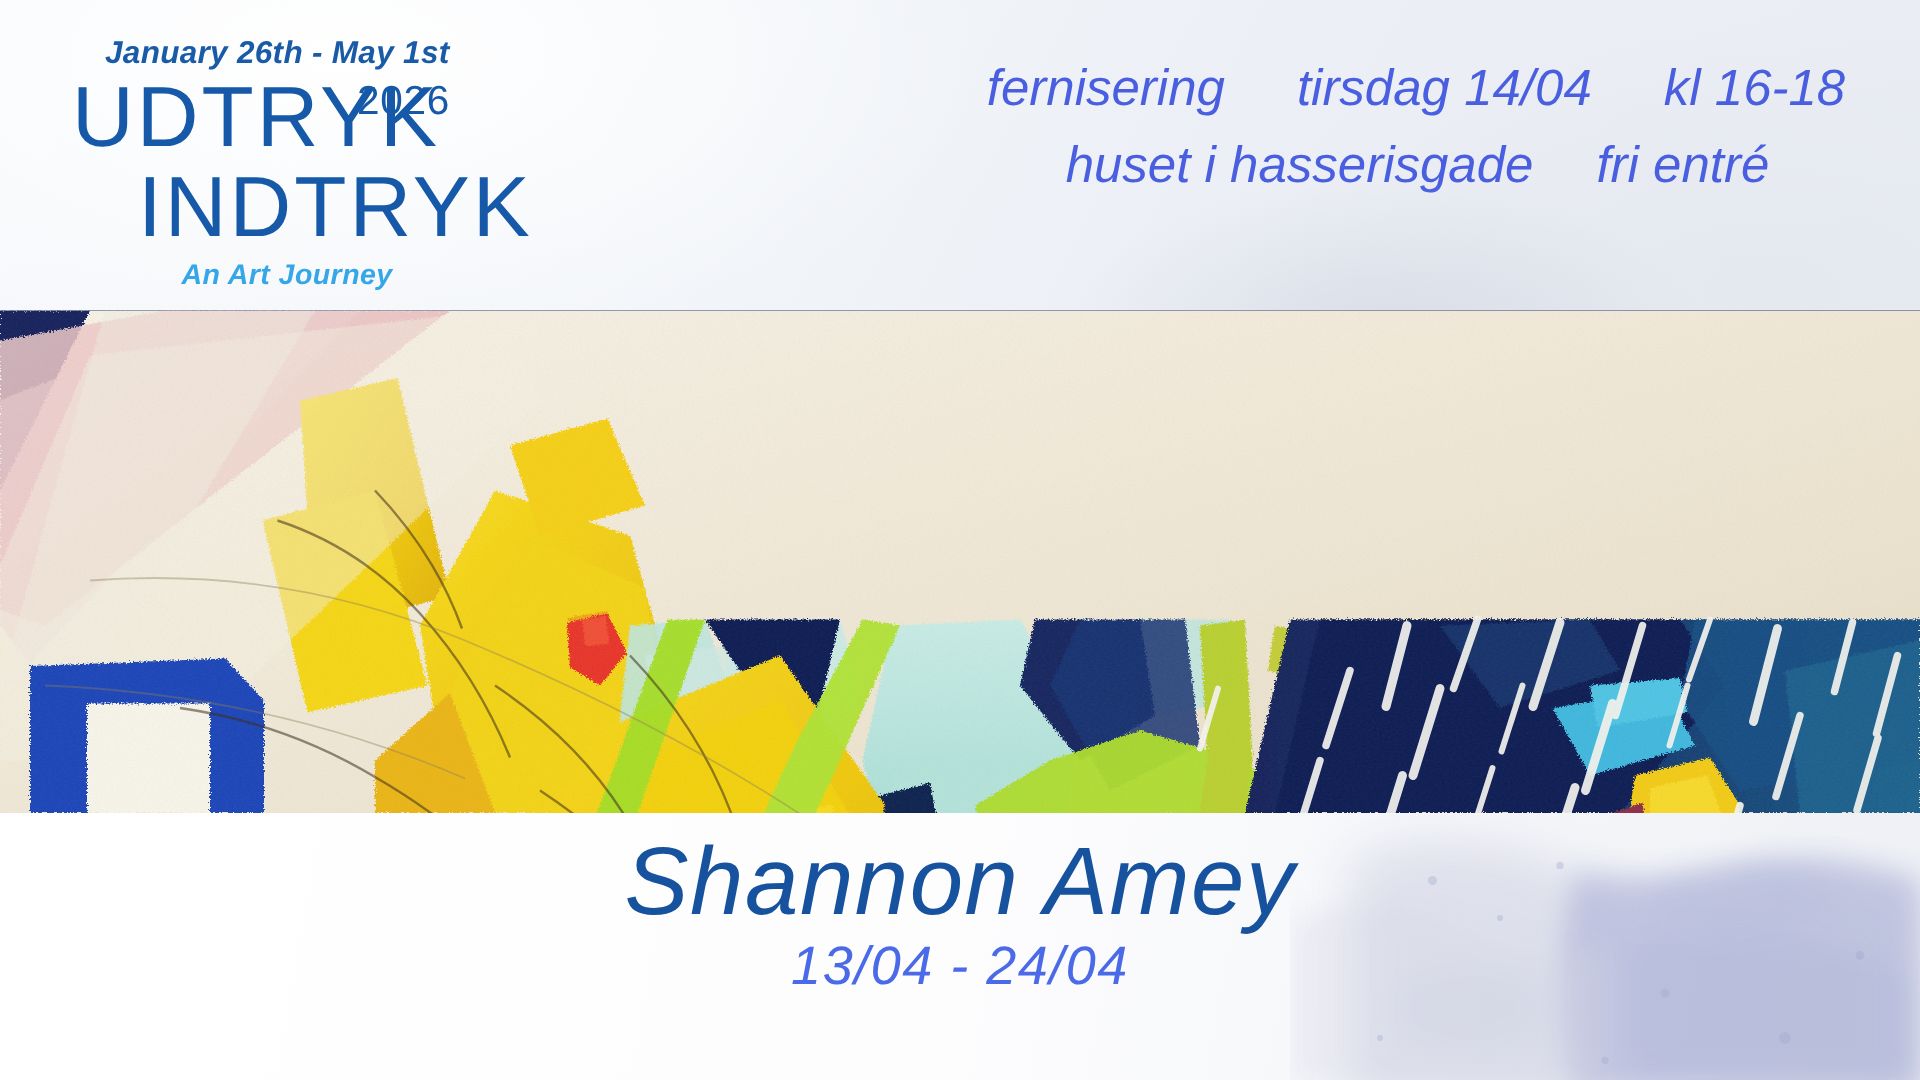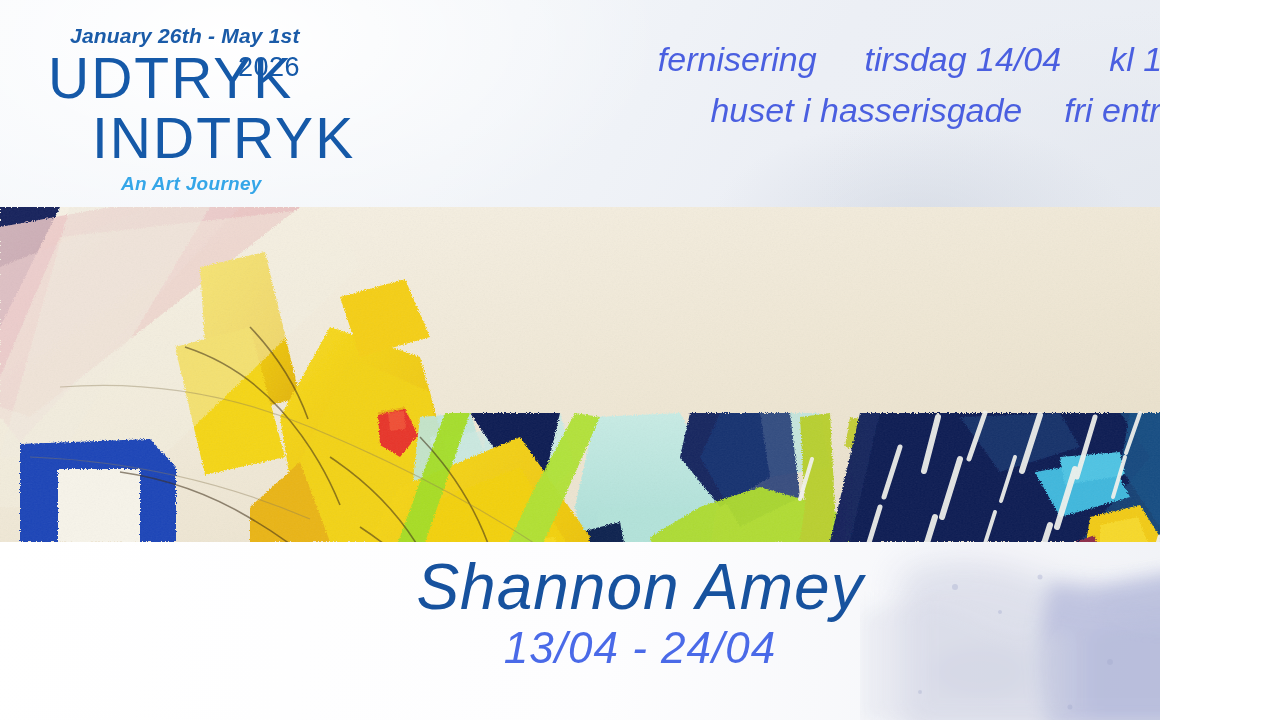--- a/index.html
+++ b/index.html
@@ -1,21 +1,21 @@
 <!DOCTYPE html>
 <html><head>
 <meta charset="utf-8">
 <style>
   html,body{margin:0;padding:0;}
   body{
     width:1280px;height:720px;overflow:hidden;
     font-family:"Liberation Sans", sans-serif;
     background:#ffffff;
   }
-  .poster{position:relative;width:1160px;height:720px;overflow:hidden;}
+  .poster{position:relative;width:1280px;height:720px;overflow:hidden;}
 
   
   .header{
     position:absolute;left:0;top:0;width:1280px;height:207px;
     background:
       radial-gradient(ellipse 620px 300px at 18% 18%, #ffffff 0%, rgba(255,255,255,0) 70%),
       radial-gradient(ellipse 500px 260px at 92% 95%, #e4e8ef 0%, rgba(228,232,239,0) 72%),
       linear-gradient(118deg,#f7f9fc 0%,#f2f5f9 38%,#eceff5 62%,#e9edf3 100%);
     overflow:hidden;
   }
@@ -82,21 +82,21 @@
   .footer-text{
     position:absolute;left:0;top:0;width:1280px;text-align:center;
   }
   .artist-name{
     margin-top:12px;
     font-style:italic;font-size:64px;font-weight:400;letter-spacing:1px;
     color:#17529e;line-height:1.05;
   }
   .artist-dates{
     margin-top:4px;
-    font-style:italic;font-size:44px;font-weight:400;letter-spacing:1px;
+    font-style:italic;font-size:36px;font-weight:400;letter-spacing:1px;
     color:#4a6ae8;line-height:1.05;
   }
 </style>
 </head>
 <body>
 
 <div class="poster">
 
   <div class="header">
 

